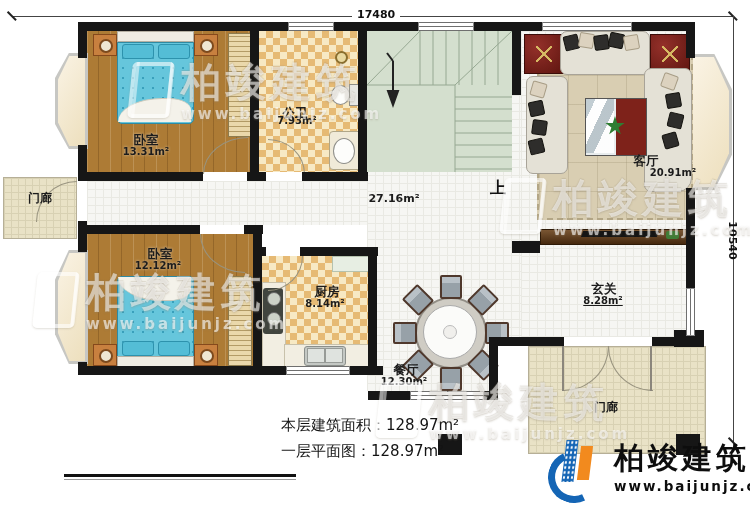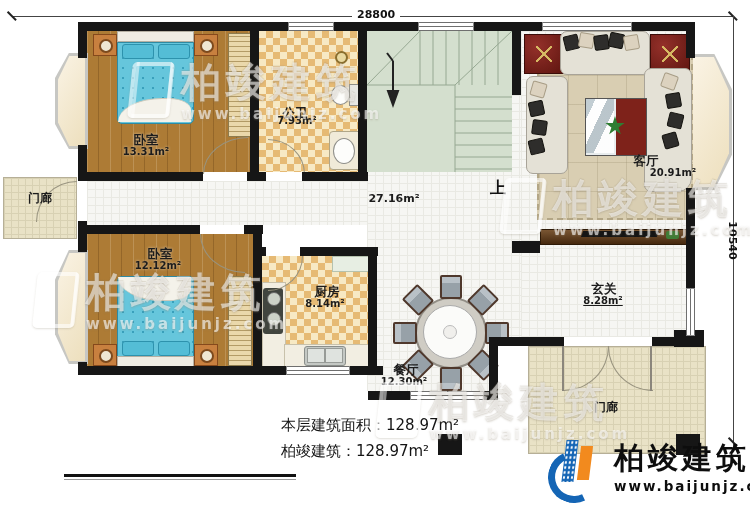--- a/index.html
+++ b/index.html
@@ -289,21 +289,21 @@
   <div class="ralabel" style="left:325px;top:304px;">8.14m²</div>
   <div class="rlabel" style="left:406px;top:370px;">餐厅</div>
   <div class="ralabel" style="left:404px;top:382px;">12.30m²</div>
   <div class="rlabel" style="left:604px;top:289px;">玄关</div>
   <div class="ralabel" style="left:603px;top:301px;text-decoration:underline;">8.28m²</div>
   <div class="rlabel" style="left:606px;top:407px;font-size:12px;">门廊</div>
 
   <div class="dimline" style="left:12px;top:16px;width:721px;height:1px;"></div>
   <div class="tick" style="left:6px;top:15px;"></div>
   <div class="tick" style="left:727px;top:15px;"></div>
-  <div class="dimlab" style="left:352px;top:8px;">28800</div>
+  <div class="dimlab" style="left:352px;top:8px;">17480</div>
   <div class="dimline" style="left:733px;top:16px;width:1px;height:431px;"></div>
   <div class="tick" style="left:727px;top:441px;"></div>
   <div class="dimlab" style="left:703px;top:234px;width:48px;text-align:center;transform:rotate(90deg);background:transparent;">10540</div>
 
   <div class="wm" style="left:130px;top:62px;">
     <div class="wm-glyph"></div>
     <div>
         <div class="wm-name">柏竣建筑</div>
          <div class="wm-url">www.baijunjz.com</div>
       </div>
@@ -330,21 +330,21 @@
       </div>
   </div>
 
   <div class="titlewrap">
   </div>
   <div class="abs" style="left:64px;top:474px;width:232px;height:3px;background:#111;z-index:22;"></div>
   <div class="abs" style="left:64px;top:479px;width:232px;height:1px;background:#9a9a9a;z-index:22;"></div>
 
   <div class="stats">
     <div class="line"><span>本层建筑面积：</span><span>128.97m²</span></div>
-    <div class="line"><span>柏竣建筑：</span><span>128.97m²</span></div>
+    <div class="line"><span>一层平面图：</span><span>128.97m²</span></div>
   </div>
 
   <div class="logo">
     <div class="logo-glyph">
       <div class="lg-arc"></div>
         <div class="lg-bar-b"></div>
         <div class="lg-bar-o"></div>
     </div>
     <div>
       <div class="logo-name">柏竣建筑</div>

